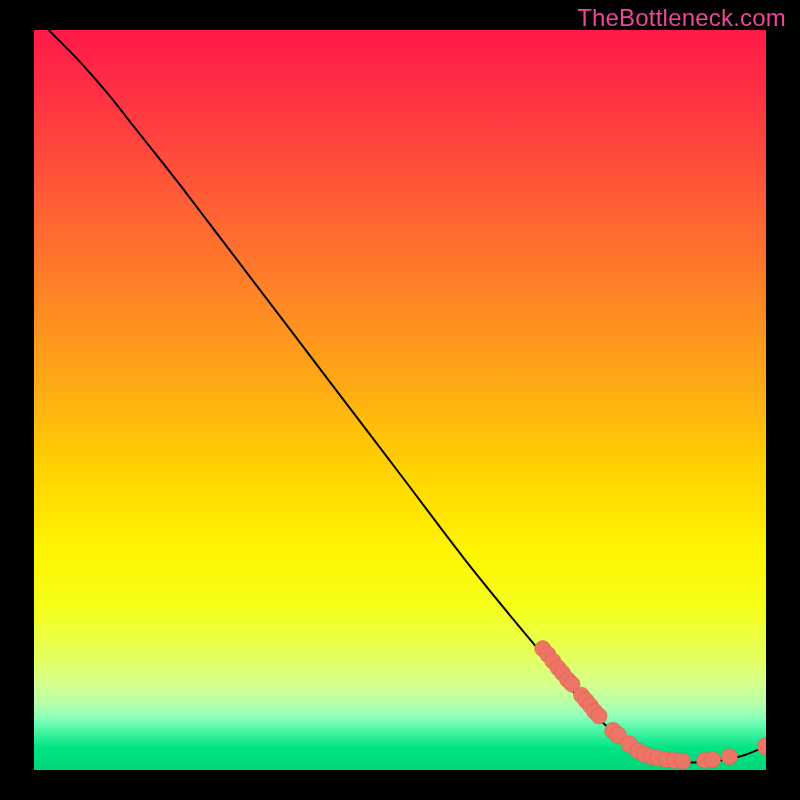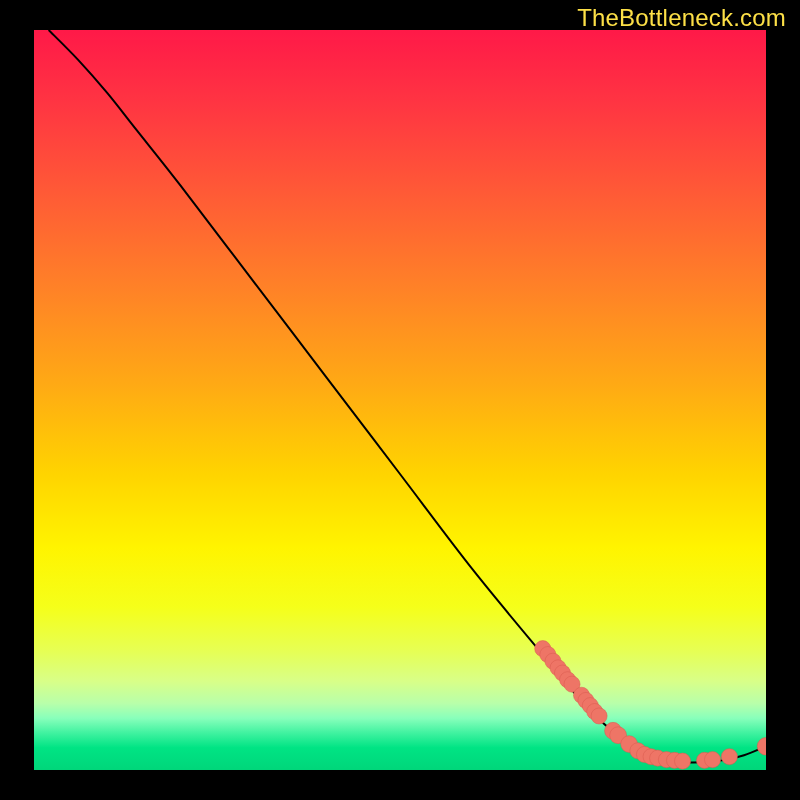--- a/index.html
+++ b/index.html
@@ -14,21 +14,21 @@
   .stage {
     position: relative;
     width: 800px;
     height: 800px;
     background: #000;
   }
   .watermark {
     position: absolute;
     top: 4px;
     right: 14px;
-    color: #fde047;
+    color: #ec4899;
     font-size: 24px;
     font-weight: 400;
     letter-spacing: 0.2px;
     z-index: 10;
     user-select: none;
   }
   .plot {
     position: absolute;
     left: 34px;
     top: 30px;

